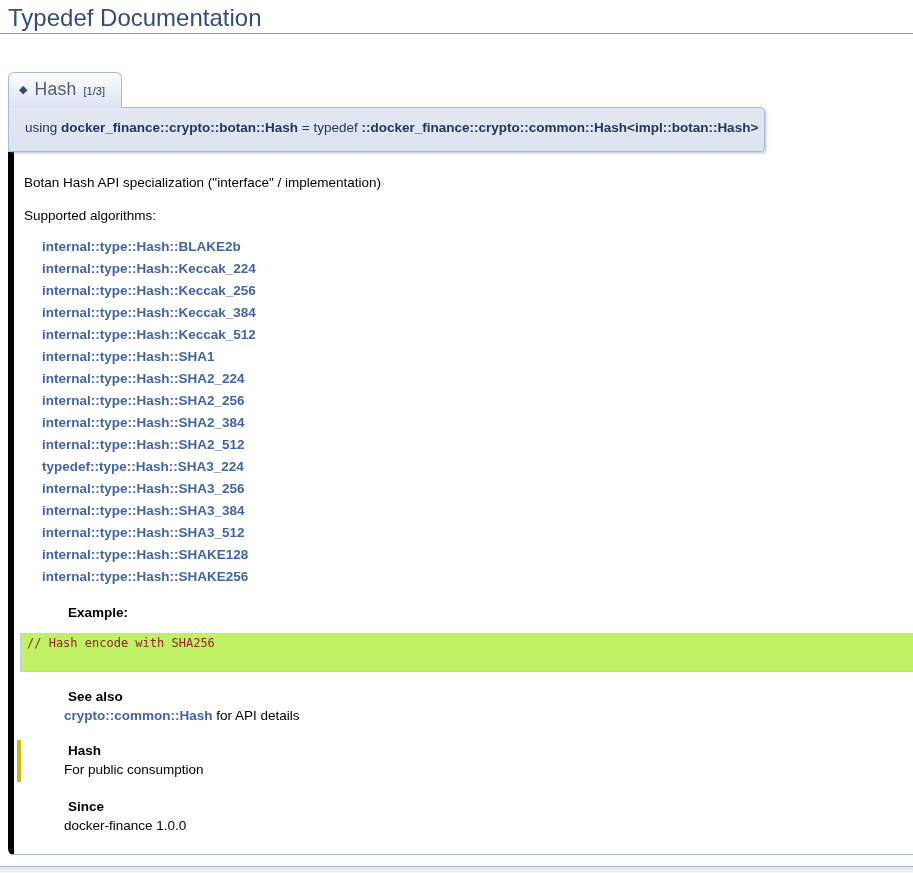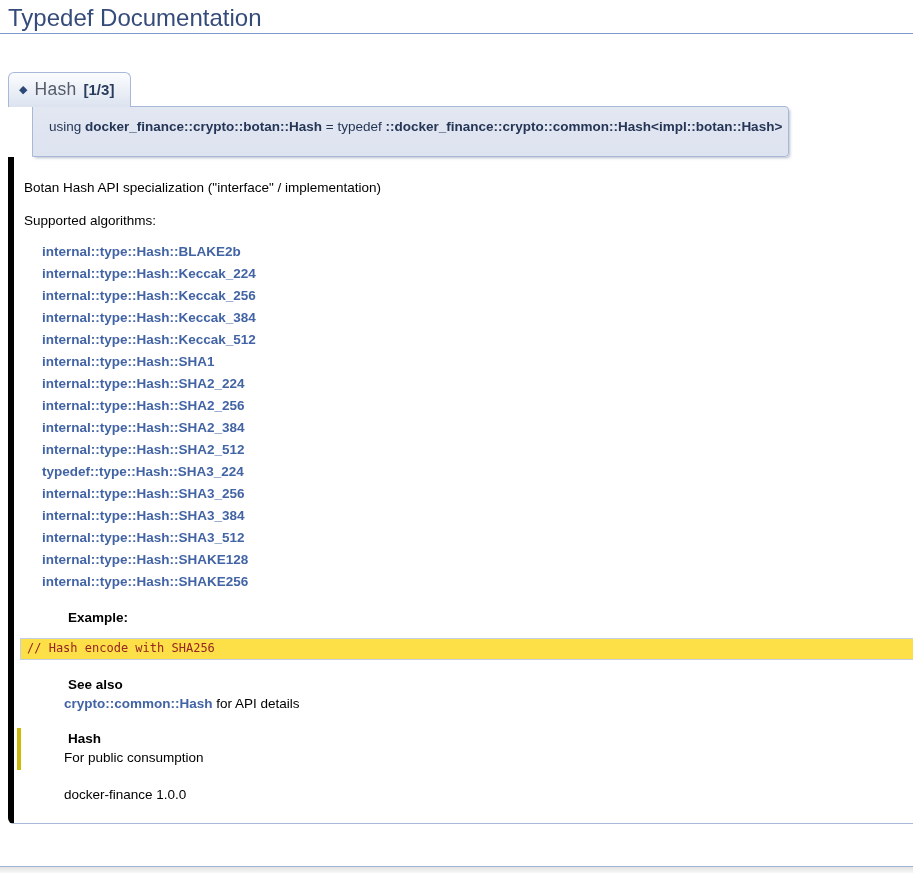--- a/index.html
+++ b/index.html
@@ -31,32 +31,32 @@
     border: 1px solid #A8B8D9; border-bottom: none;
     border-radius: 6px 6px 0 0;
     background: linear-gradient(to bottom, #FBFCFE 0%, #EAEFF6 55%, #DCE3F0 100%);
     white-space: nowrap;
   }
   .memtitle .perm {
     color: #2C4A77; font-size: 11px; text-decoration: none;
     vertical-align: 2px; margin-right: 7px; cursor: pointer;
   }
   .memtitle .mtitle { font-size: 17.5px; color: #545C6B; font-weight: 400; letter-spacing: .3px; }
-  .memtitle .mindex { font-size: 15px; font-weight: 700; color: #2A3C5E; margin-left: 7px; }
+  .memtitle .mindex { font-size: 11px; font-weight: 400; color: #2A3C5E; margin-left: 7px; }
 
   
   .memproto {
     position: relative; z-index: 1;
     width: fit-content; max-width: 905px;
     border: 1px solid #A8B8D9;
     border-radius: 0 4px 4px 0;
     background: linear-gradient(to bottom, #E2E7F2, #DDE3EF);
     box-shadow: 2px 2px 3px -1px rgba(125,135,160,0.55);
-    padding: 11px 6px 21px 16px;
-    color: #253555; white-space: nowrap; margin-left: 24px;
+    padding: 11px 6px 15px 16px;
+    color: #253555; white-space: nowrap;
   }
   .memproto b { color: #253555; }
 
   
   .memdoc {
     border-left: 6px solid #000000;
     border-bottom: 1px solid #A8B8D9;
     border-radius: 0 0 0 6px;
     background: #fff;
     padding: 8px 11px 20px 10px;
@@ -74,22 +74,22 @@
 
   dl.note-sec {
     border-left: 4px solid #CCB90A;
     margin-left: -7px; padding: 2px 0 4px 3px;
   }
 
   
   .fragment {
     margin: 12px -11px 0 -4px;
     border: 1px solid #C4CFE5; border-right: none;
-    background: #fde047;
-    padding: 3px 0 3px 6px;
+    background: #bef264;
+    padding: 3px 0 20px 6px;
     font-family: "DejaVu Sans Mono", "Liberation Mono", monospace;
     font-size: 12px; line-height: 13.5px;
   }
   .fragment .line { white-space: pre; }
   .code-comment { color: #962424; }
   .code-keyword { color: #0E8A0E; }
   a.code { color: #4665A2; text-decoration: none; cursor: pointer; }
   a.code.uline { text-decoration: underline; }
 
   .proto-seg { white-space: pre; }
@@ -155,20 +155,21 @@
         <dt>See also</dt>
         <dd><a class="el">crypto::common::Hash</a><span class="plain" style="white-space:pre;"> for API details</span></dd>
       </dl>
 
       <dl class="note-sec">
         <dt>Hash</dt>
         <dd>For public consumption</dd>
       </dl>
 
       <dl>
+        <dt>Since</dt>
         <dd>docker-finance 1.0.0</dd>
       </dl>
 
     </div>
   </div>
 </div>
 
 <div class="page-footer"></div>
 
 </body></html>

